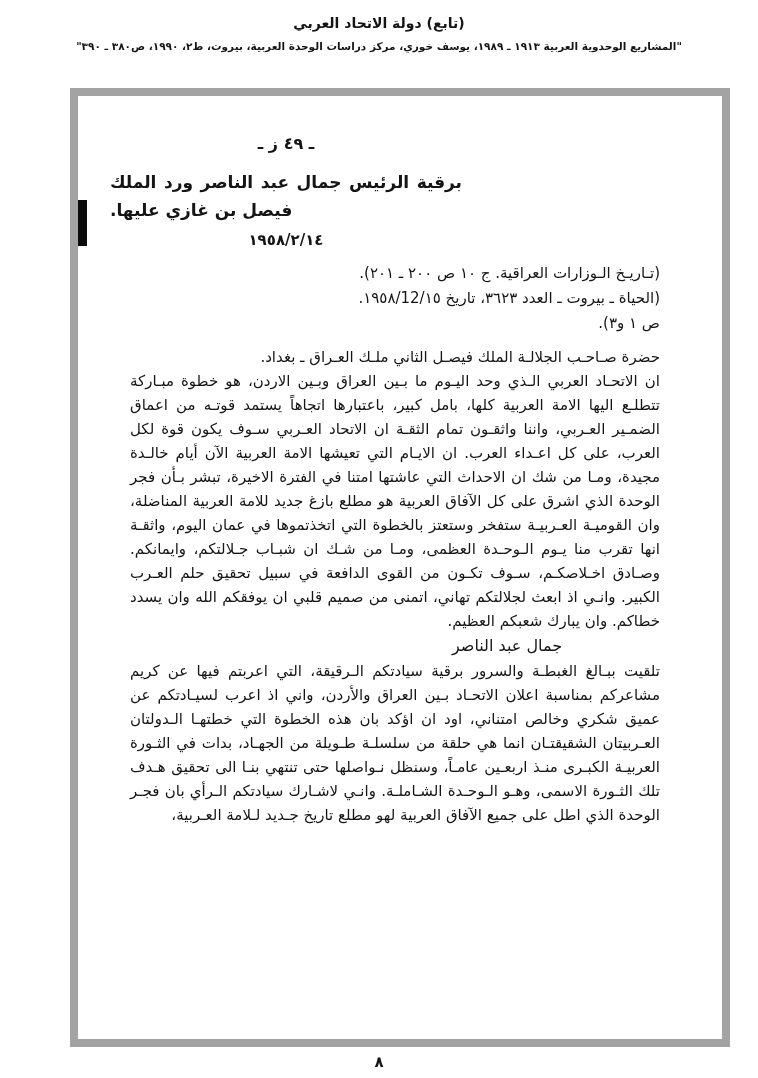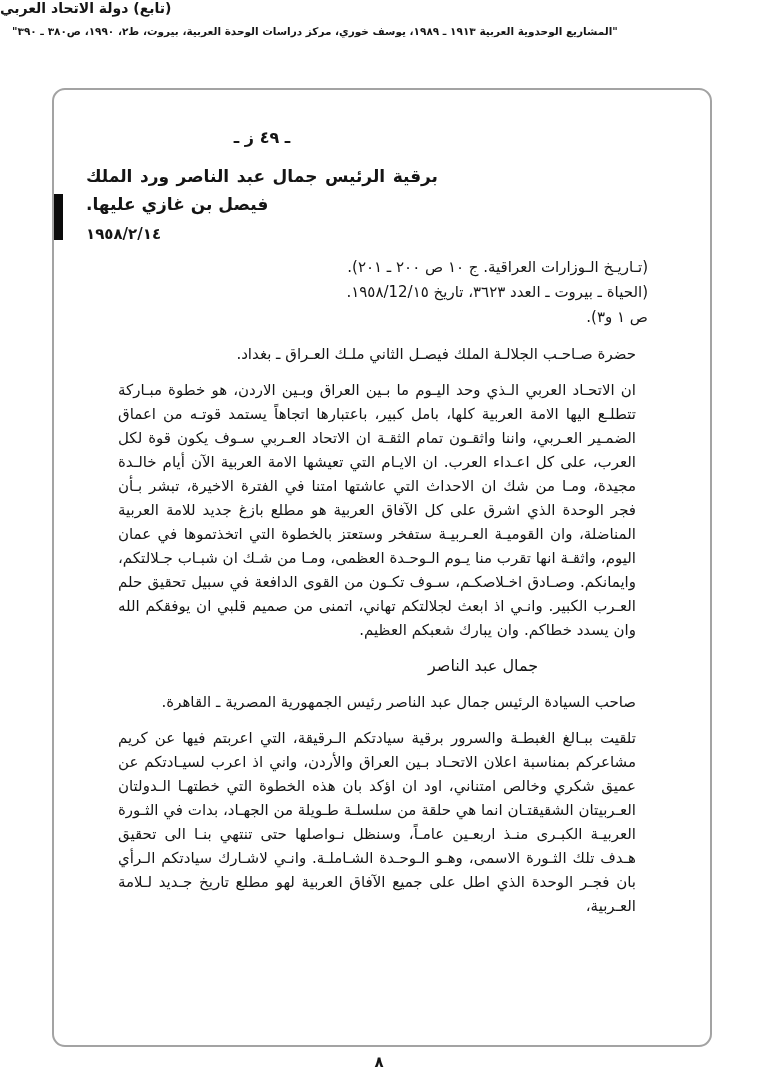--- a/index.html
+++ b/index.html
@@ -10,30 +10,30 @@
     color: #151515;
     font-family: "DejaVu Sans", sans-serif;
   }
   .page {
     position: relative;
     width: 758px; height: 1078px;
     overflow: hidden;
     direction: rtl;
     background: #ffffff;
   }
-  .page-header { text-align: left; }
+  .page-header { text-align: center; padding-top: 15px; }
   .header-title { font-size: 14px; font-weight: 700; }
   .header-citation { font-size: 10.5px; font-weight: 700; margin-top: 9px; padding: 0 12px; white-space: nowrap; }
 
   .green-frame {
     position: absolute;
-    top: 88px; left: 52px;
+    top: 88px; left: 70px;
     width: 660px; height: 959px;
-    border: 2px solid #a3a3a3;
-    border-radius: 13px;
+    border: 8px solid #a3a3a3;
+    border-radius: 0;
     background: #ffffff;
     overflow: hidden;
   }
   .scan-artifact {
     position: absolute;
     top: 104px; left: 0px;
     width: 9px; height: 46px;
     background: #0b0b0b;
   }
   .doc {
@@ -55,31 +55,31 @@
   }
   .doc-title {
     font-size: 17px; font-weight: 700;
     line-height: 1.62;
     margin: 16px 0 7px 0;
     text-align: justify;
     text-align-last: left;
   }
   .doc-date {
     font-size: 15px; font-weight: 700;
-    text-align: left;
+    text-align: center;
     margin: 0 0 12px 0;
   }
   .references {
     margin: 0 0 9px 0;
     font-size: 15px;
     line-height: 25px;
   }
   .ref-line { text-align: right; }
   .para {
-    margin: 12px;
+    margin: 0;
     font-size: 15px;
     line-height: 24px;
     text-align: justify;
   }
   .signature {
     margin: 1px 0;
     font-size: 16px;
     line-height: 24px;
     text-align: left;
     padding-left: 322px;
@@ -115,21 +115,20 @@
 
       <div class="references">
         <div class="ref-line">(تـاريـخ الـوزارات العراقية. ج ١٠ ص ٢٠٠ ـ ٢٠١).</div>
         <div class="ref-line">(الحياة ـ بيروت ـ العدد ٣٦٢٣، تاريخ ١٩٥٨/12/١٥.</div>
         <div class="ref-line">ص ١ و٣).</div>
       </div>
 
       <p class="para">حضرة صـاحـب الجلالـة الملك فيصـل الثاني ملـك العـراق ـ بغداد.</p>
       <p class="para">ان الاتحـاد العربي الـذي وحد اليـوم ما بـين العراق وبـين الاردن، هو خطوة مبـاركة تتطلـع اليها الامة العربية كلها، بامل كبير، باعتبارها اتجاهاً يستمد قوتـه من اعماق الضمـير العـربي، واننا واثقـون تمام الثقـة ان الاتحاد العـربي سـوف يكون قوة لكل العرب، على كل اعـداء العرب. ان الايـام التي تعيشها الامة العربية الآن أيام خالـدة مجيدة، ومـا من شك ان الاحداث التي عاشتها امتنا في الفترة الاخيرة، تبشر بـأن فجر الوحدة الذي اشرق على كل الآفاق العربية هو مطلع بازغ جديد للامة العربية المناضلة، وان القوميـة العـربيـة ستفخر وستعتز بالخطوة التي اتخذتموها في عمان اليوم، واثقـة انها تقرب منا يـوم الـوحـدة العظمى، ومـا من شـك ان شبـاب جـلالتكم، وايمانكم. وصـادق اخـلاصكـم، سـوف تكـون من القوى الدافعة في سبيل تحقيق حلم العـرب الكبير. وانـي اذ ابعث لجلالتكم تهاني، اتمنى من صميم قلبي ان يوفقكم الله وان يسدد خطاكم. وان يبارك شعبكم العظيم.</p>
       <p class="signature">جمال عبد الناصر</p>
-      <p class="para">صاحب السيادة الرئيس جمال عبد الناصر رئيس الجمهورية المصرية ـ القاهرة.</p>
       <p class="para">تلقيت ببـالغ الغبطـة والسرور برقية سيادتكم الـرقيقة، التي اعربتم فيها عن كريم مشاعركم بمناسبة اعلان الاتحـاد بـين العراق والأردن، واني اذ اعرب لسيـادتكم عن عميق شكري وخالص امتناني، اود ان اؤكد بان هذه الخطوة التي خطتهـا الـدولتان العـربيتان الشقيقتـان انما هي حلقة من سلسلـة طـويلة من الجهـاد، بدات في الثـورة العربيـة الكبـرى منـذ اربعـين عامـاً، وسنظل نـواصلها حتى تنتهي بنـا الى تحقيق هـدف تلك الثـورة الاسمى، وهـو الـوحـدة الشـاملـة. وانـي لاشـارك سيادتكم الـرأي بان فجـر الوحدة الذي اطل على جميع الآفاق العربية لهو مطلع تاريخ جـديد لـلامة العـربية،</p>
 
     </div>
   </div>
 
   <footer class="page-footer">
     <span class="page-number">٨</span>
   </footer>
 
 </div>

